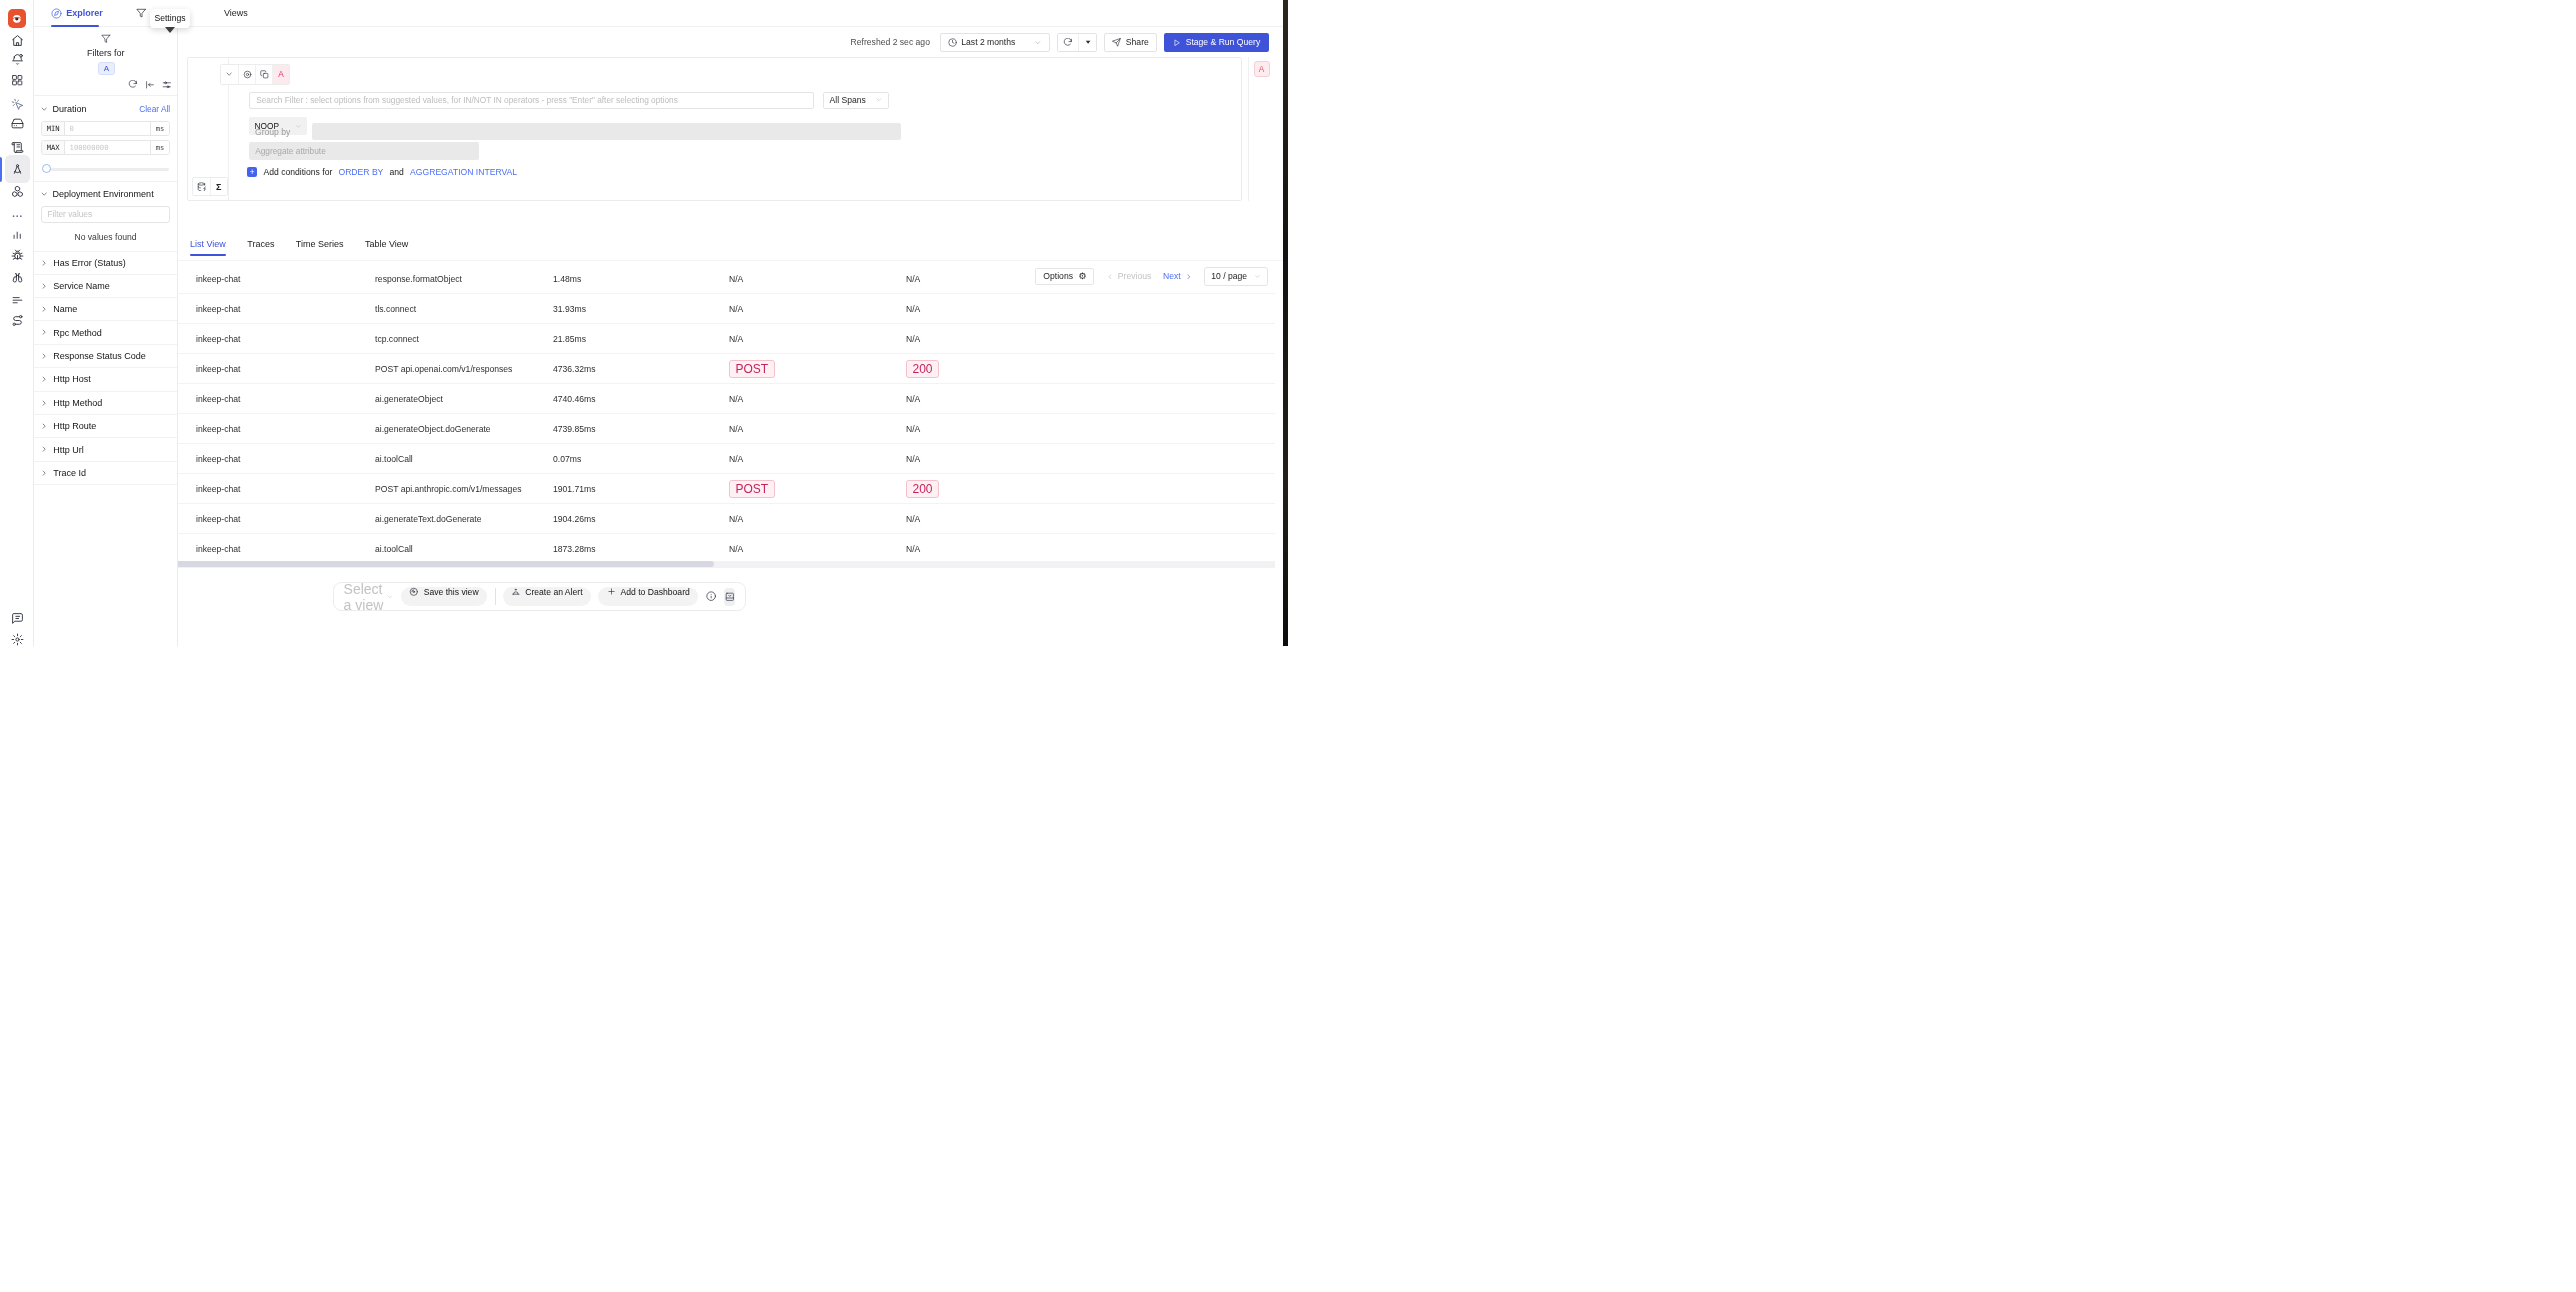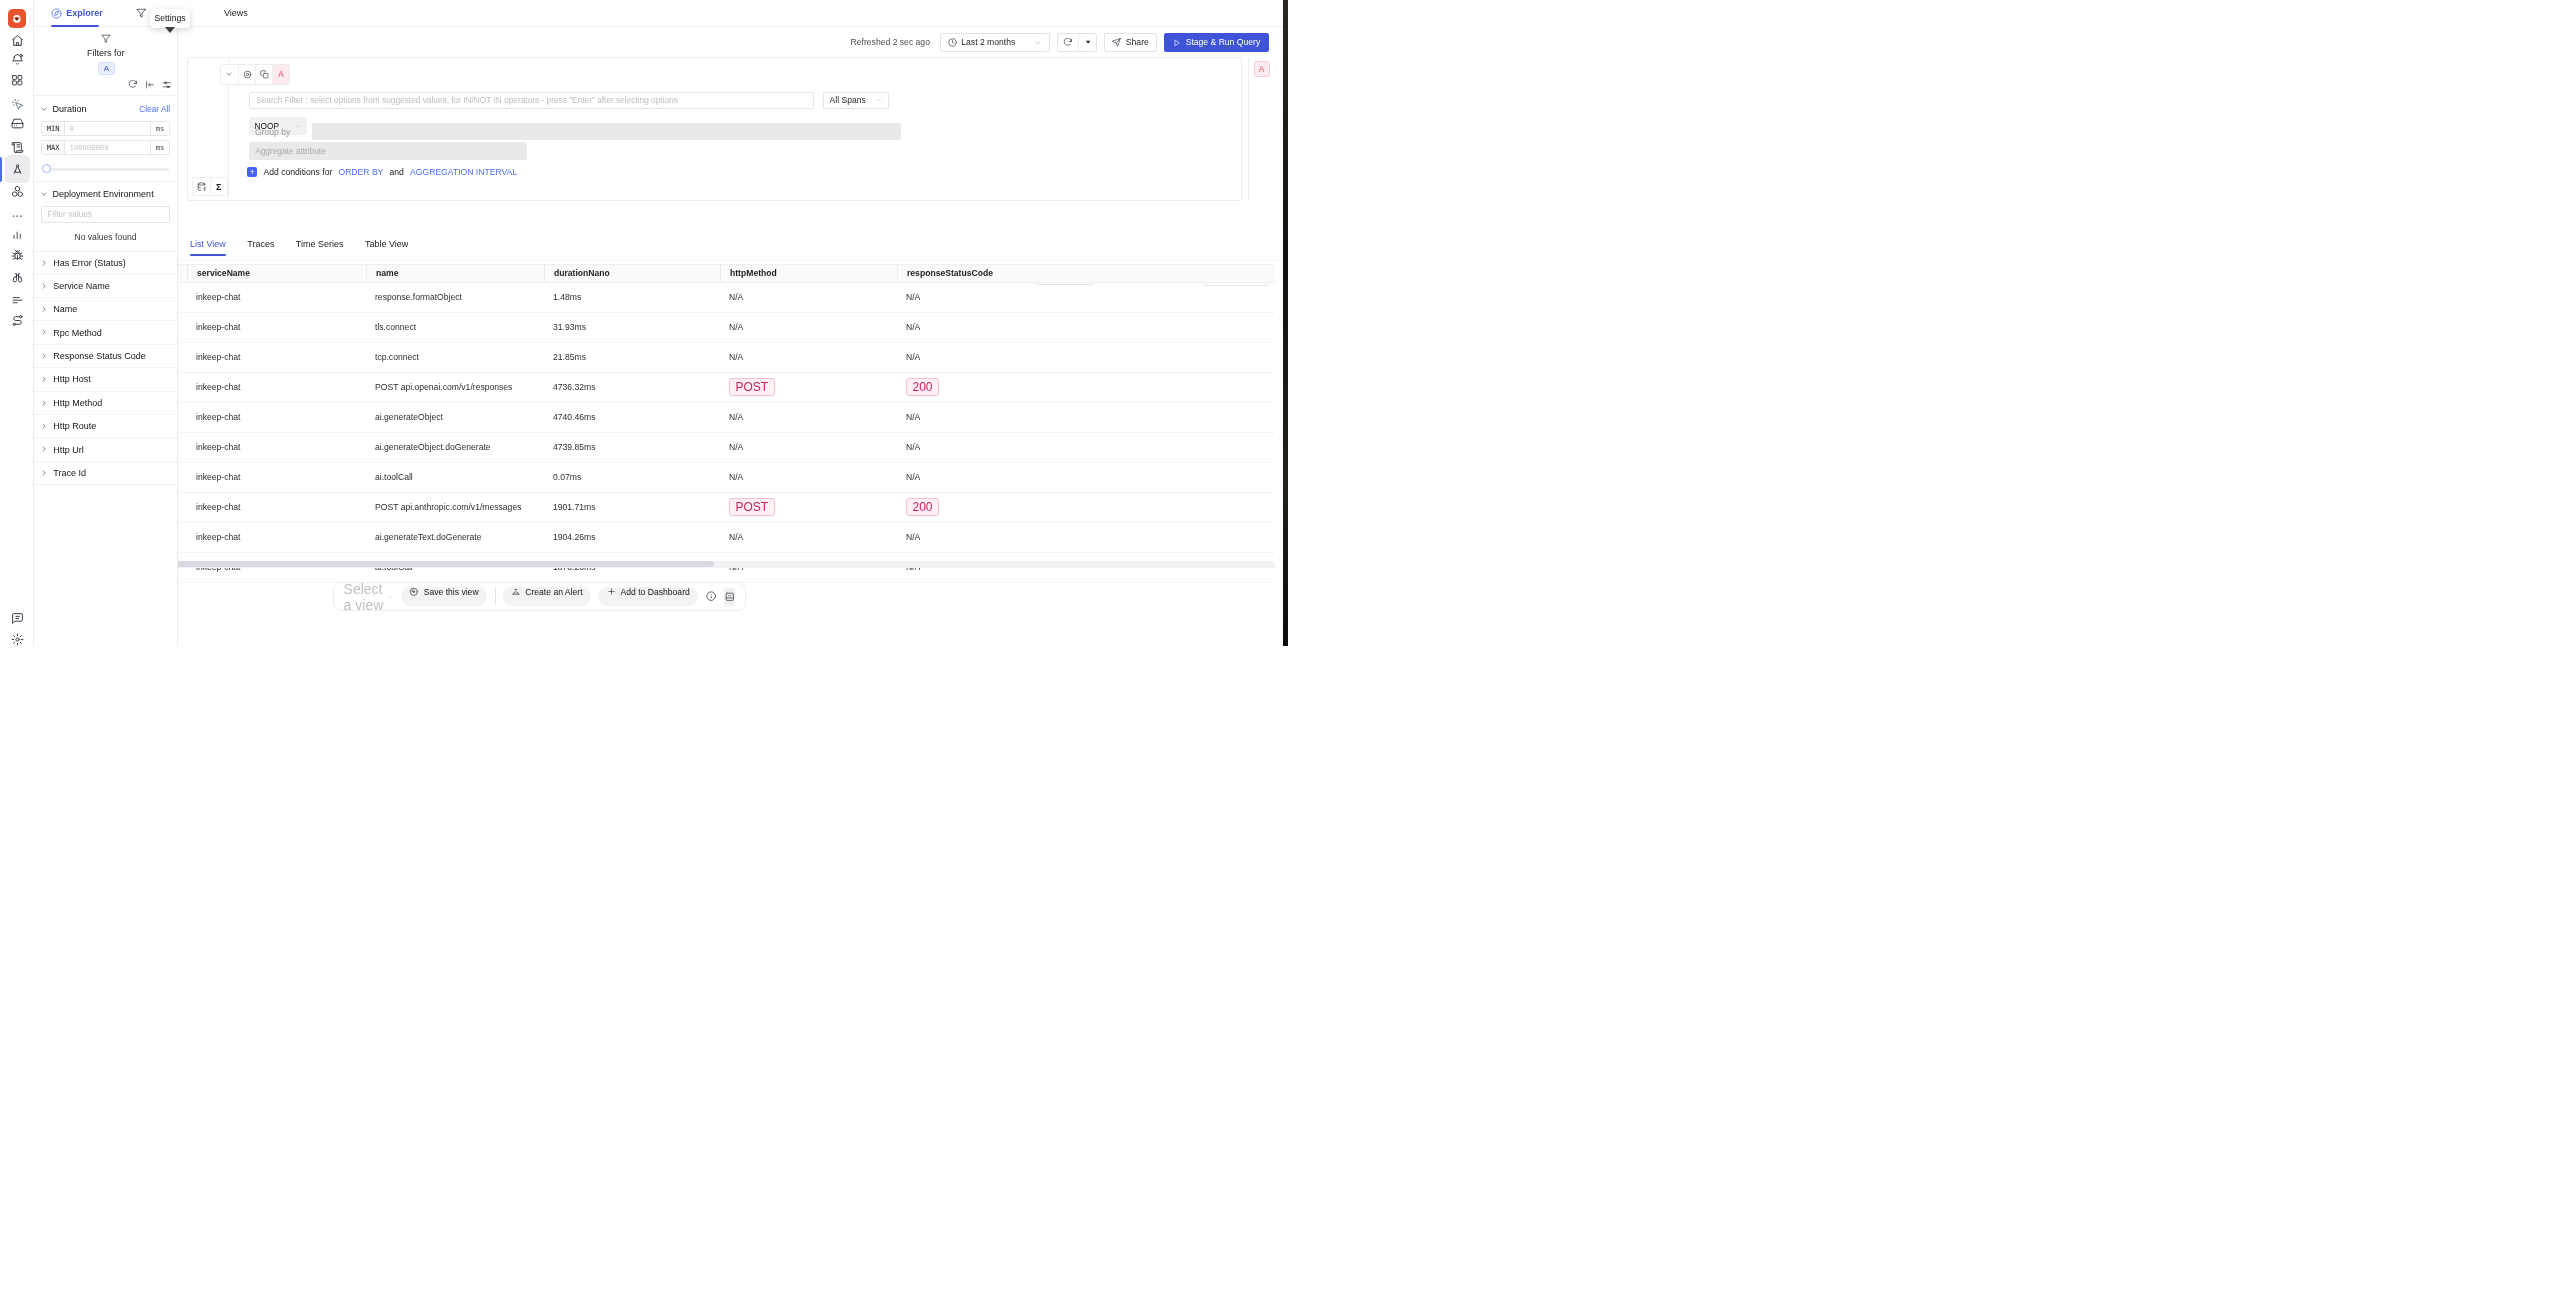--- a/index.html
+++ b/index.html
@@ -73,21 +73,21 @@
   .q-toolbar { position:absolute; left:32px; top:6.2px; display:flex; border:0.7px solid #ececec; border-radius:2.1px; background:#fff; z-index:2; }
   .q-tb-btn { width:17px; height:18.6px; display:flex; align-items:center; justify-content:center; cursor:pointer; background:#fff; }
   .q-tb-btn + .q-tb-btn { border-left:0.7px solid #f0f0f0; }
   .q-tb-a { background:#fdeaed; color:#d6336c; font-size:8.3px; }
   .search-row { position:absolute; left:61px; top:34px; display:flex; gap:9px; }
   .search-input { width:565px; height:16.5px; border:0.7px solid #e4e4e4; border-radius:2.1px; padding:0 6.2px; font-size:8.3px; color:#333; outline:0; }
   .search-input::placeholder { color:#bdbdbd; }
   .allspans { width:66px; height:16.5px; border:0.7px solid #e4e4e4; border-radius:2.1px; display:flex; align-items:center; padding:0 5.5px; font-size:8.6px; color:#1f1f1f; cursor:pointer; }
   .agg-row { position:absolute; left:61px; top:59px; display:flex; gap:6.9px;flex-direction:column; }
   .noop { width:58px; height:18px; background:#f1f1f1; border-radius:2.1px; display:flex; align-items:center; padding:0 5.5px; font-size:8.3px; color:#111; cursor:pointer; }
-  .agg-attr { width:278px; height:18px; background:#e9e9e9; border-radius:2.1px; display:flex; align-items:center; padding:0 6.2px; font-size:8.3px; color:#a9a9a9; }
+  .agg-attr { width:230px; height:18px; background:#e9e9e9; border-radius:2.1px; display:flex; align-items:center; padding:0 6.2px; font-size:8.3px; color:#a9a9a9; }
   .groupby-row { position:absolute; left:67px; top:65px; display:flex; align-items:center; gap:22px; }
   .groupby-label { font-size:8.6px; color:#9a9a9a; }
   .groupby-field { width:589px; height:17px; background:#e9e9e9; border-radius:2.1px; }
   .addcond { position:absolute; left:59px; top:109px; display:flex; align-items:center; gap:6.2px; font-size:8.6px; color:#1b1b1b; }
   .plus-box { width:10.3px; height:10.3px; background:#4263eb; border-radius:2.1px; color:#fff; display:flex; align-items:center; justify-content:center; font-size:8.3px; line-height:1; cursor:pointer; }
   .bluelink { color:#4c6ef5; cursor:pointer; }
   .qside-btns { position:absolute; left:13.8px; top:150px; display:flex; border:0.7px solid #ececec; border-radius:2.1px; background:#fff; z-index:3; }
   .qside-btns .q-tb-btn { height:17px; }
   .sigma { font-size:9px; color:#222; font-weight:700; }
   .q-right-rail { position:absolute; left:1070px; top:30px; width:26px; height:144px; }
@@ -648,28 +648,20 @@
         <span>
             <svg class="ic" width="6.9" height="6.9" viewBox="0 0 24 24" style="stroke:#b5b5b5">
               <polyline points="6 9 12 15 18 9"></polyline>
             </svg>
           </span>
       </div>
     </div>
   </main>
 
   <div class="table">
-    <div class="thead" id="table-head">
-        <div class="th">Timestamp</div>
-        <div class="th">serviceName</div>
-        <div class="th">name</div>
-        <div class="th">durationNano</div>
-        <div class="th">httpMethod</div>
-        <div class="th">responseStatusCode</div>
-      </div>
     <div id="table-body">
         <div class="trow">
           <div class="td">2025-09-04 23:05:34.296</div>
           <div class="td">inkeep-chat</div>
           <div class="td">response.formatObject</div>
           <div class="td">1.48ms</div>
           <div class="td">N/A</div>
           <div class="td">N/A</div>
         </div>
         <div class="trow">

